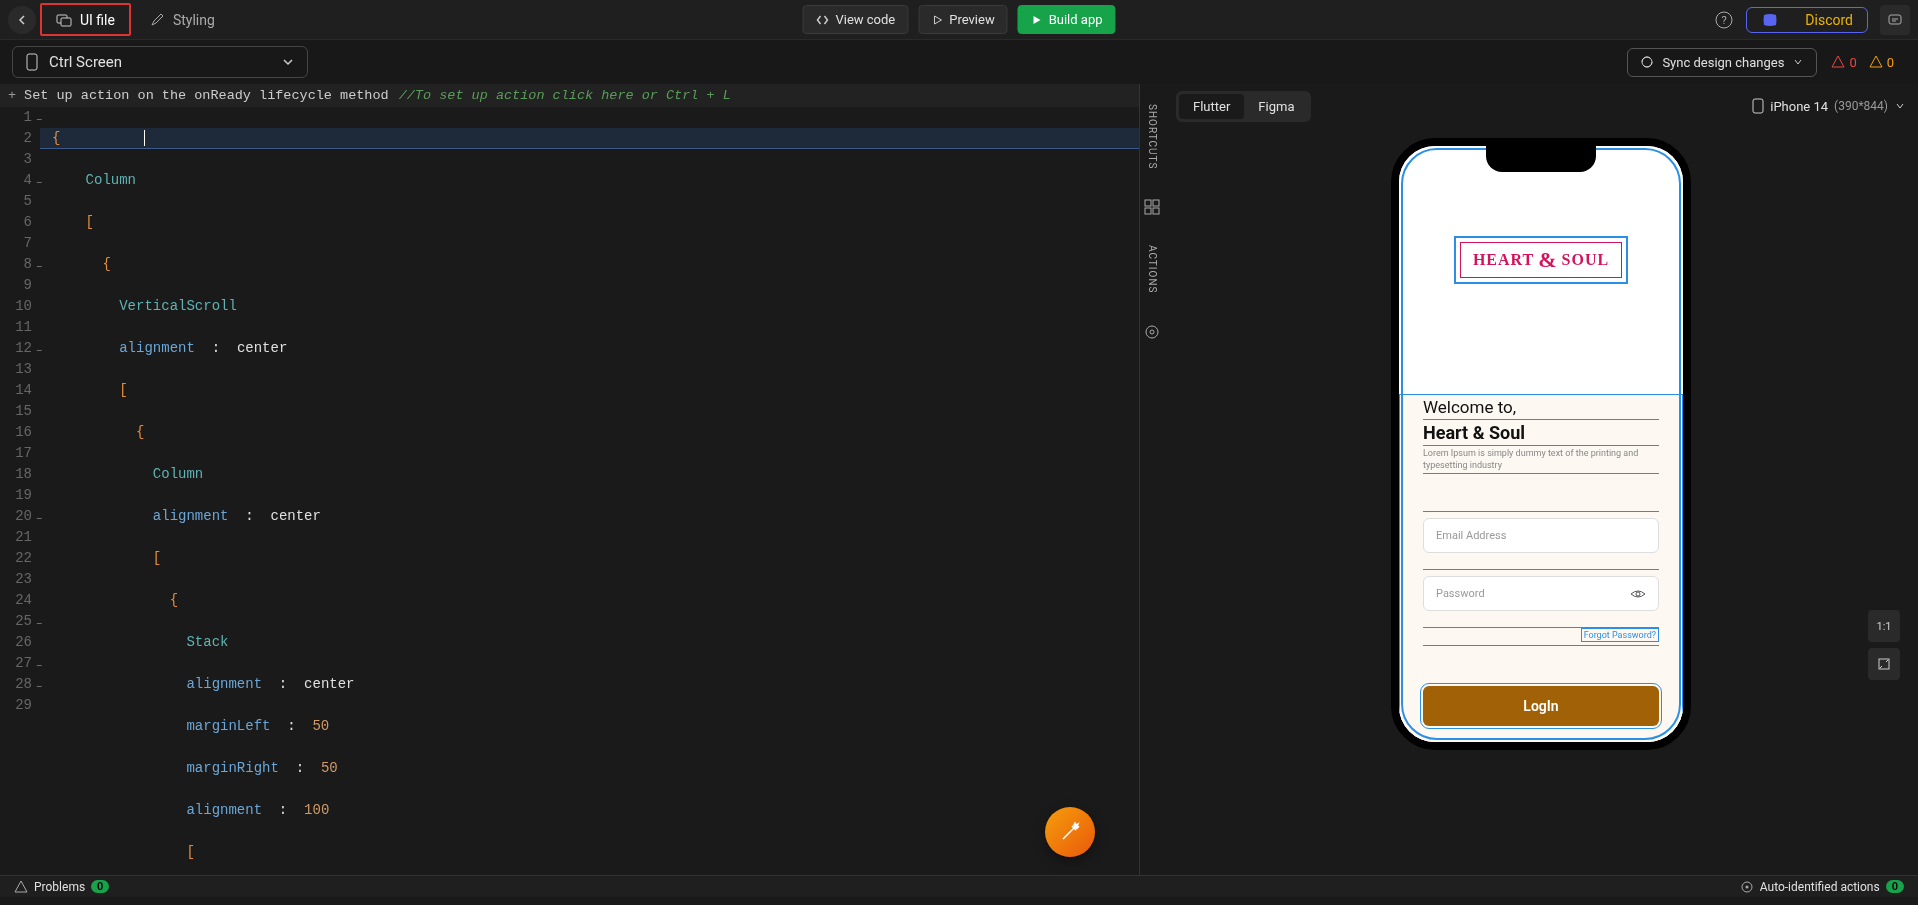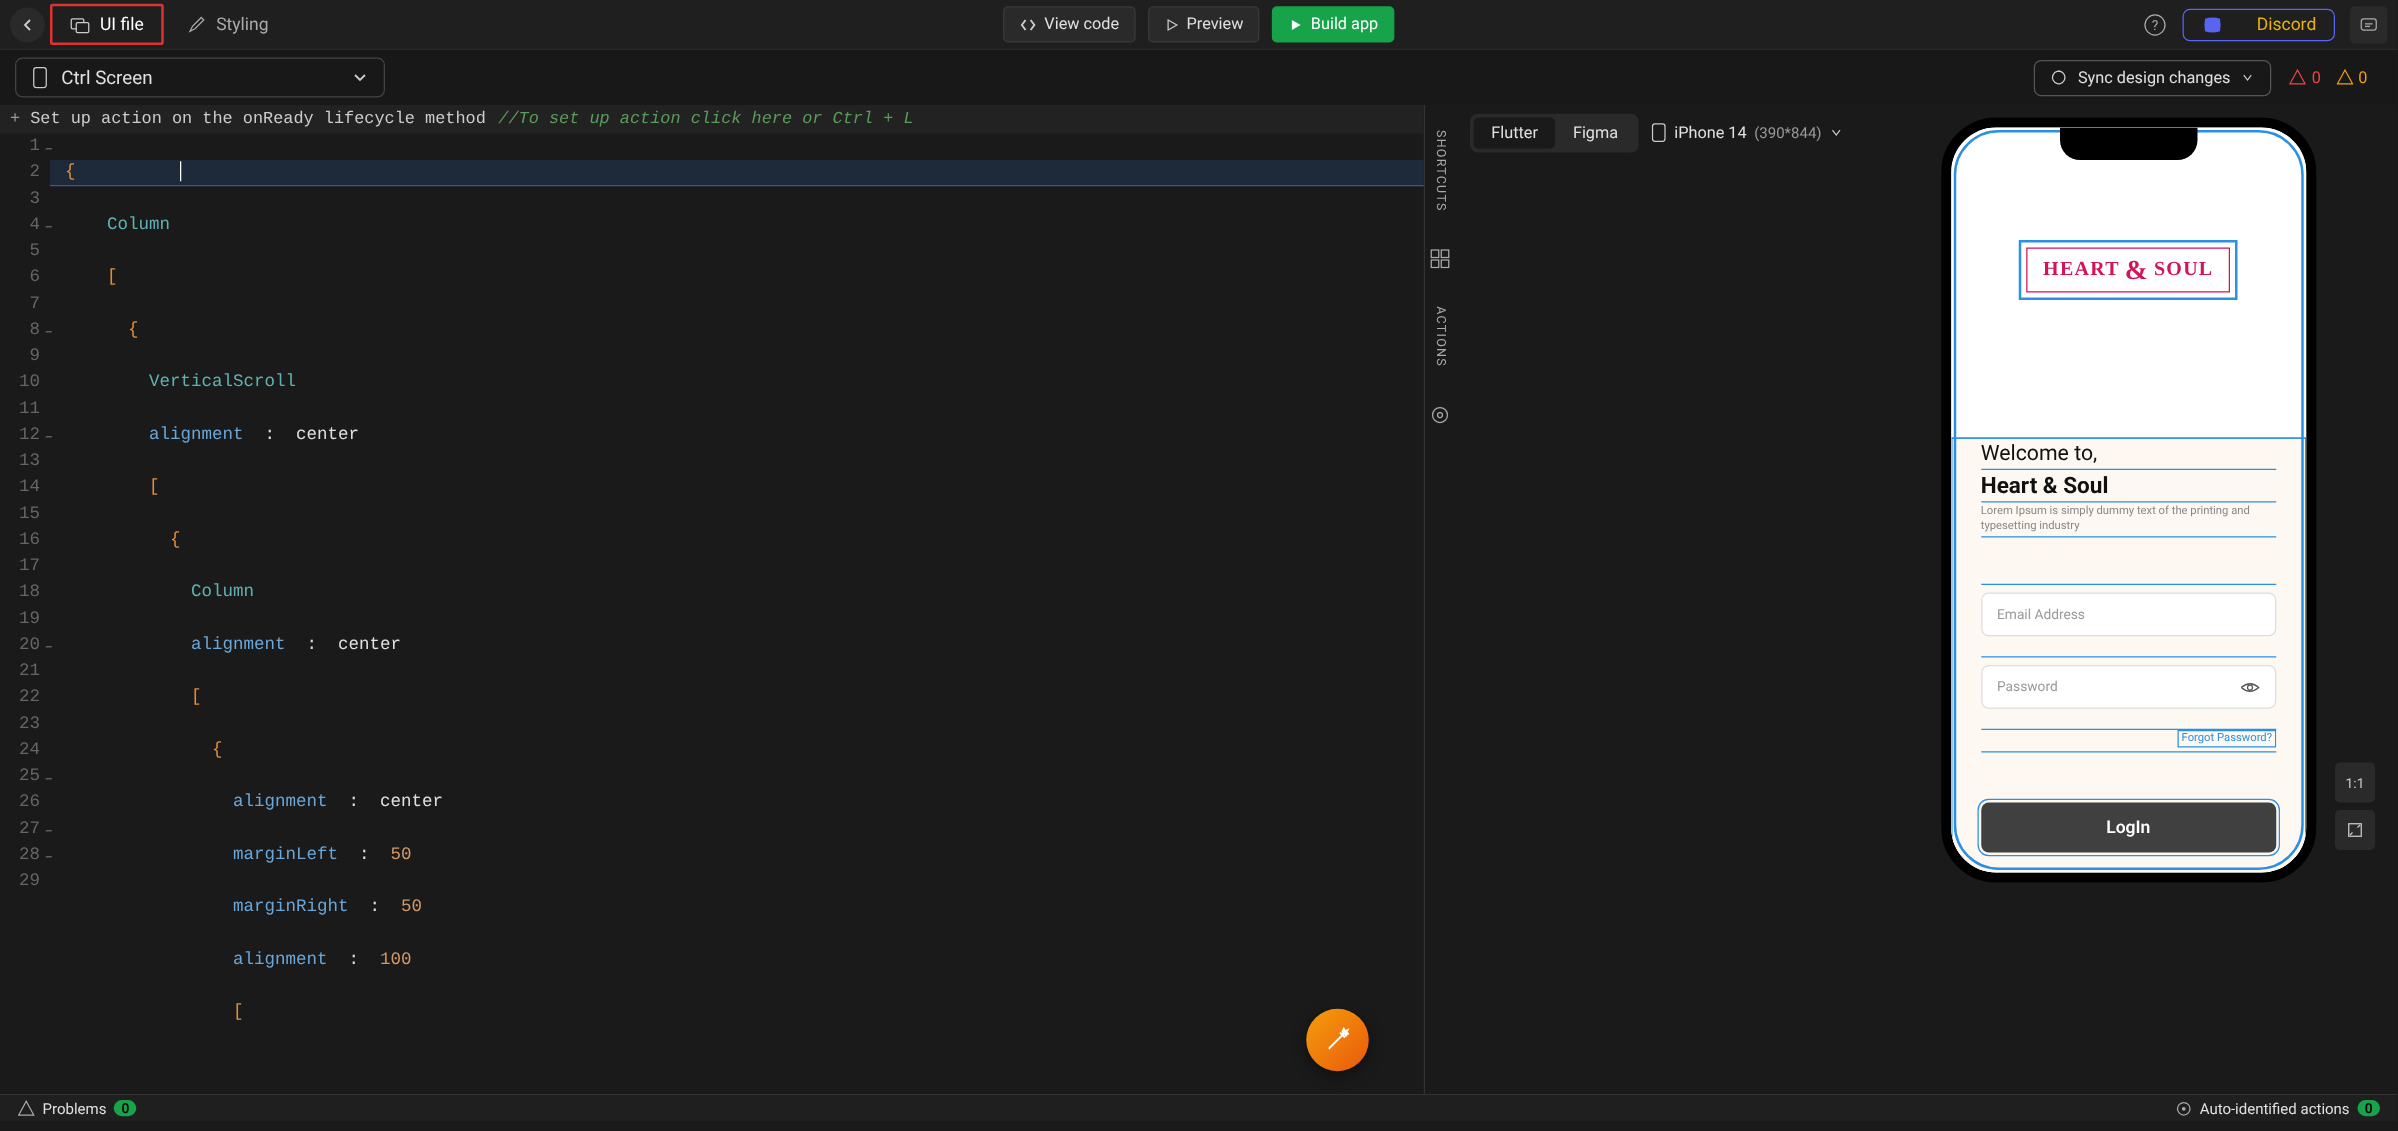--- a/index.html
+++ b/index.html
@@ -204,21 +204,21 @@
 .rail-icon {
   width: 16px; height: 16px;
   color: #aaa;
 }
 
 
 .preview-panel {
   flex: 1;
   background: #1a1a1a;
   display: flex;
-  flex-direction: row;
+  flex-direction: column;
 }
 .preview-header {
   height: 44px;
   display: flex;
   align-items: center;
   padding: 0 12px;
   gap: 10px;
 }
 .framework-tabs {
   background: #2a2a2a;
@@ -330,21 +330,21 @@
   background: #fff;
   margin-bottom: 10px;
   display: flex;
   align-items: center;
   justify-content: space-between;
 }
 .input-wrap { border-bottom: 1px solid #2b8fe6; padding: 6px 0; }
 .forgot { text-align: right; font-size: 9px; color: #2b8fe6; border: 1px solid #2b8fe6; display: inline-block; float: right; padding: 1px 2px; }
 .login-btn {
   margin-top: 40px;
-  background: #404040;
+  background: #a16207;
   color: #fff;
   text-align: center;
   padding: 12px;
   border-radius: 6px;
   font-size: 14px;
   font-weight: 600;
 }
 
 
 .magic-btn {
@@ -557,20 +557,21 @@
 <div>    <span class="kw-orange">[</span></div>
 <div>      <span class="kw-orange">{</span></div>
 <div>        <span class="kw-teal">VerticalScroll</span></div>
 <div>        <span class="kw-blue">alignment</span>  <span class="kw-white">:</span>  <span class="kw-white">center</span></div>
 <div>        <span class="kw-orange">[</span></div>
 <div>          <span class="kw-orange">{</span></div>
 <div>            <span class="kw-teal">Column</span></div>
 <div>            <span class="kw-blue">alignment</span>  <span class="kw-white">:</span>  <span class="kw-white">center</span></div>
 <div>            <span class="kw-orange">[</span></div>
 <div>              <span class="kw-orange">{</span></div>
+<div>                <span class="kw-teal">Stack</span></div>
 <div>                <span class="kw-blue">alignment</span>  <span class="kw-white">:</span>  <span class="kw-white">center</span></div>
 <div>                <span class="kw-blue">marginLeft</span>  <span class="kw-white">:</span>  <span class="kw-num">50</span></div>
 <div>                <span class="kw-blue">marginRight</span>  <span class="kw-white">:</span>  <span class="kw-num">50</span></div>
 <div>                <span class="kw-blue">alignment</span>  <span class="kw-white">:</span>  <span class="kw-num">100</span></div>
 <div>                <span class="kw-orange">[</span></div>
 
 
 
 
 

